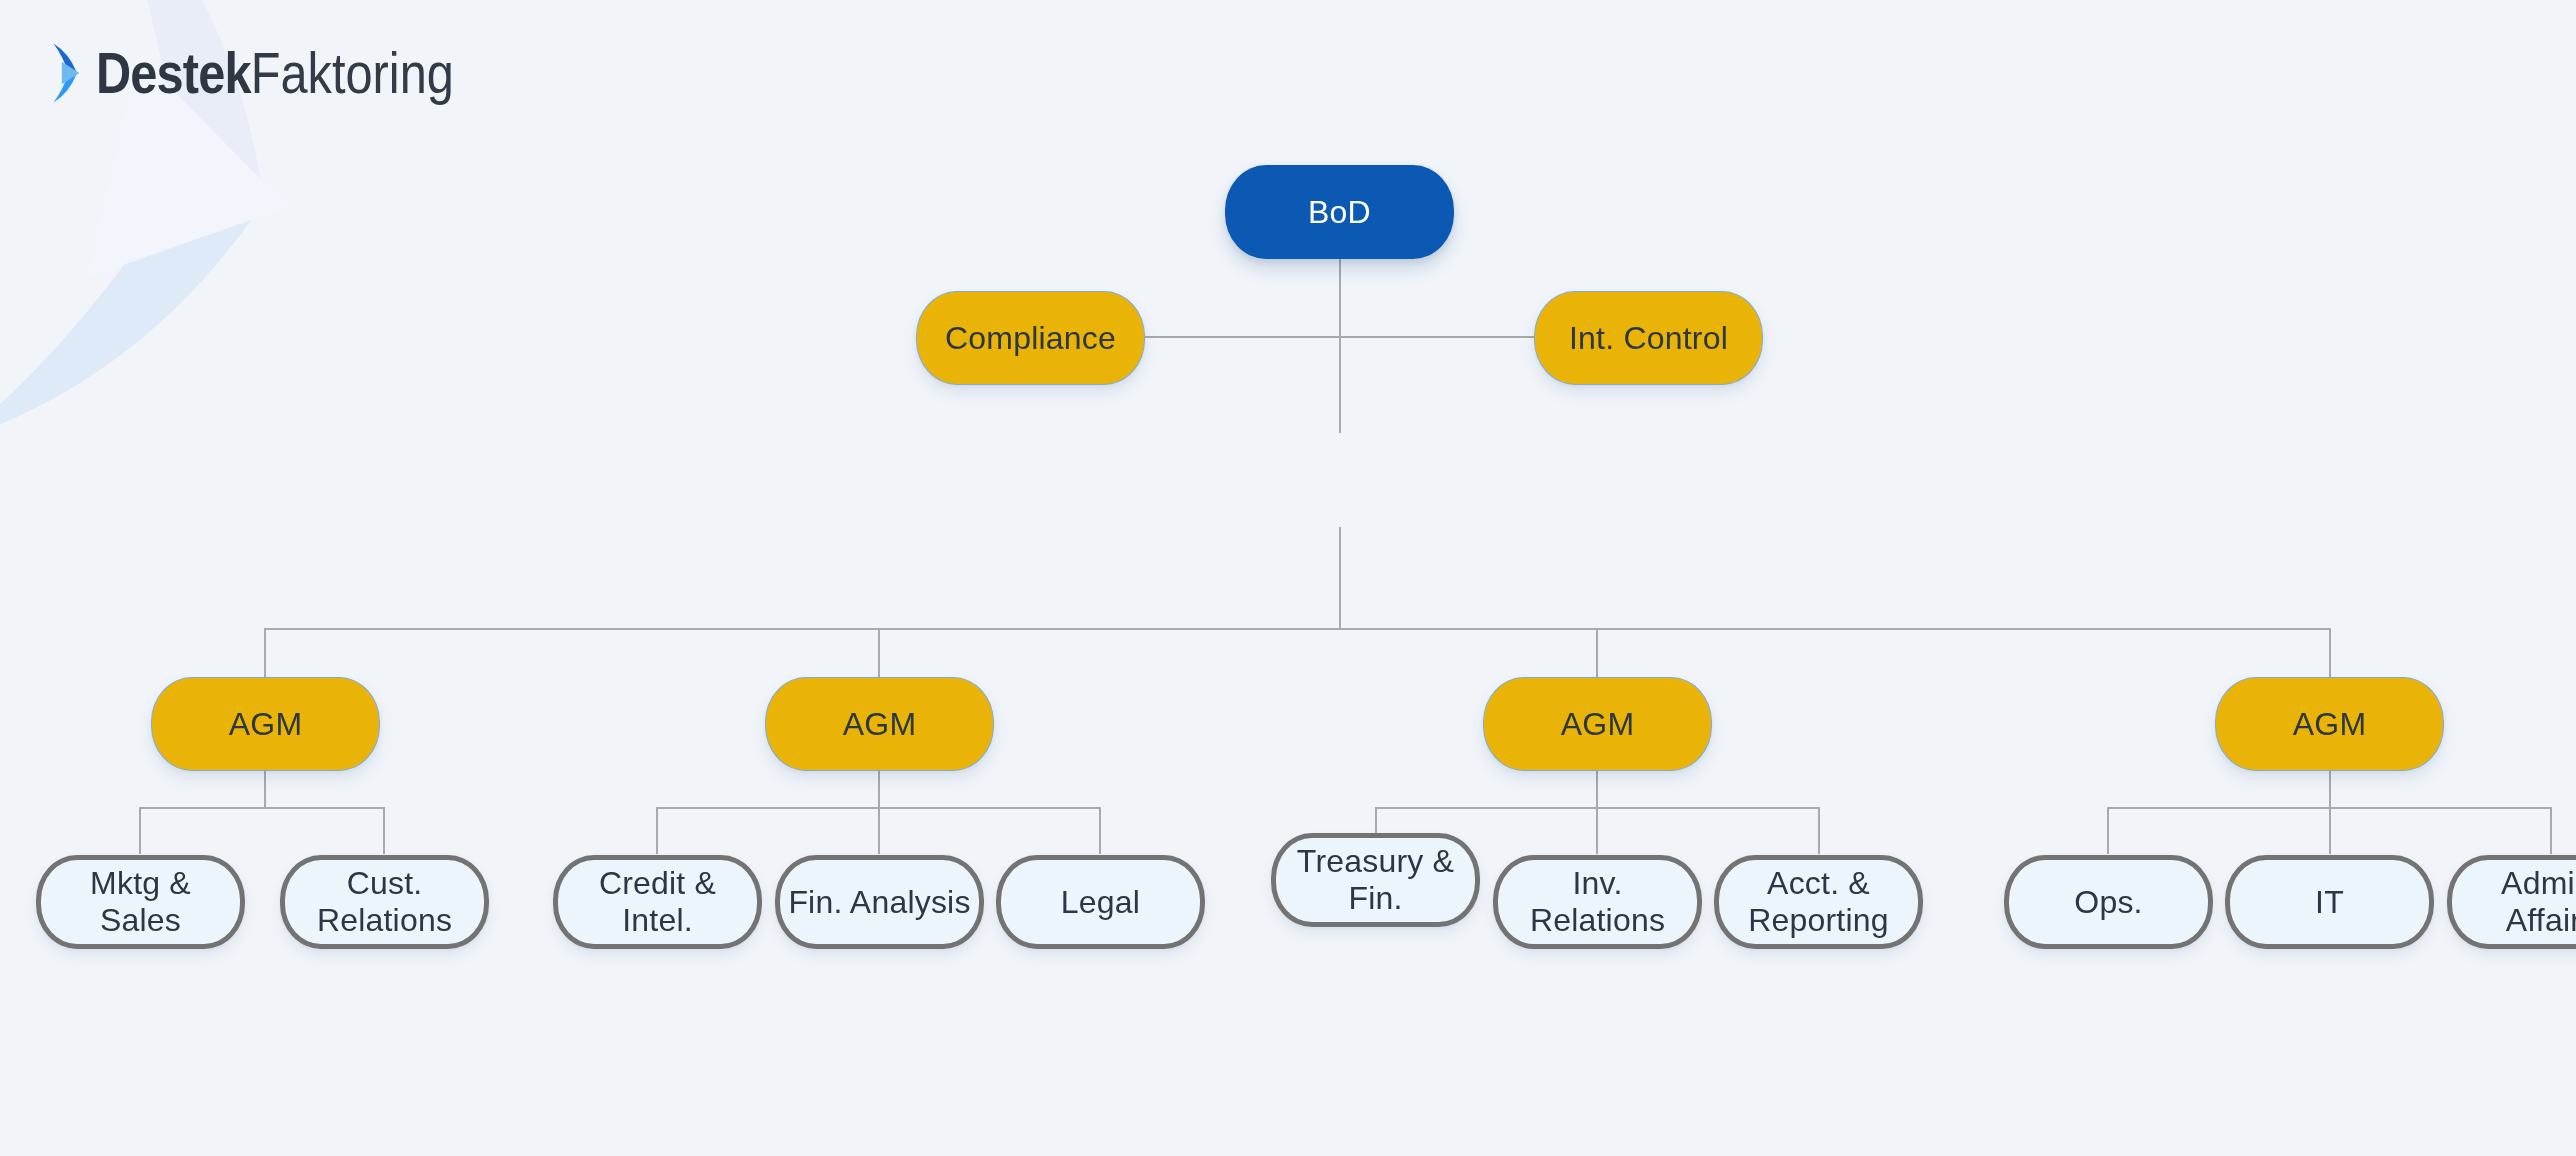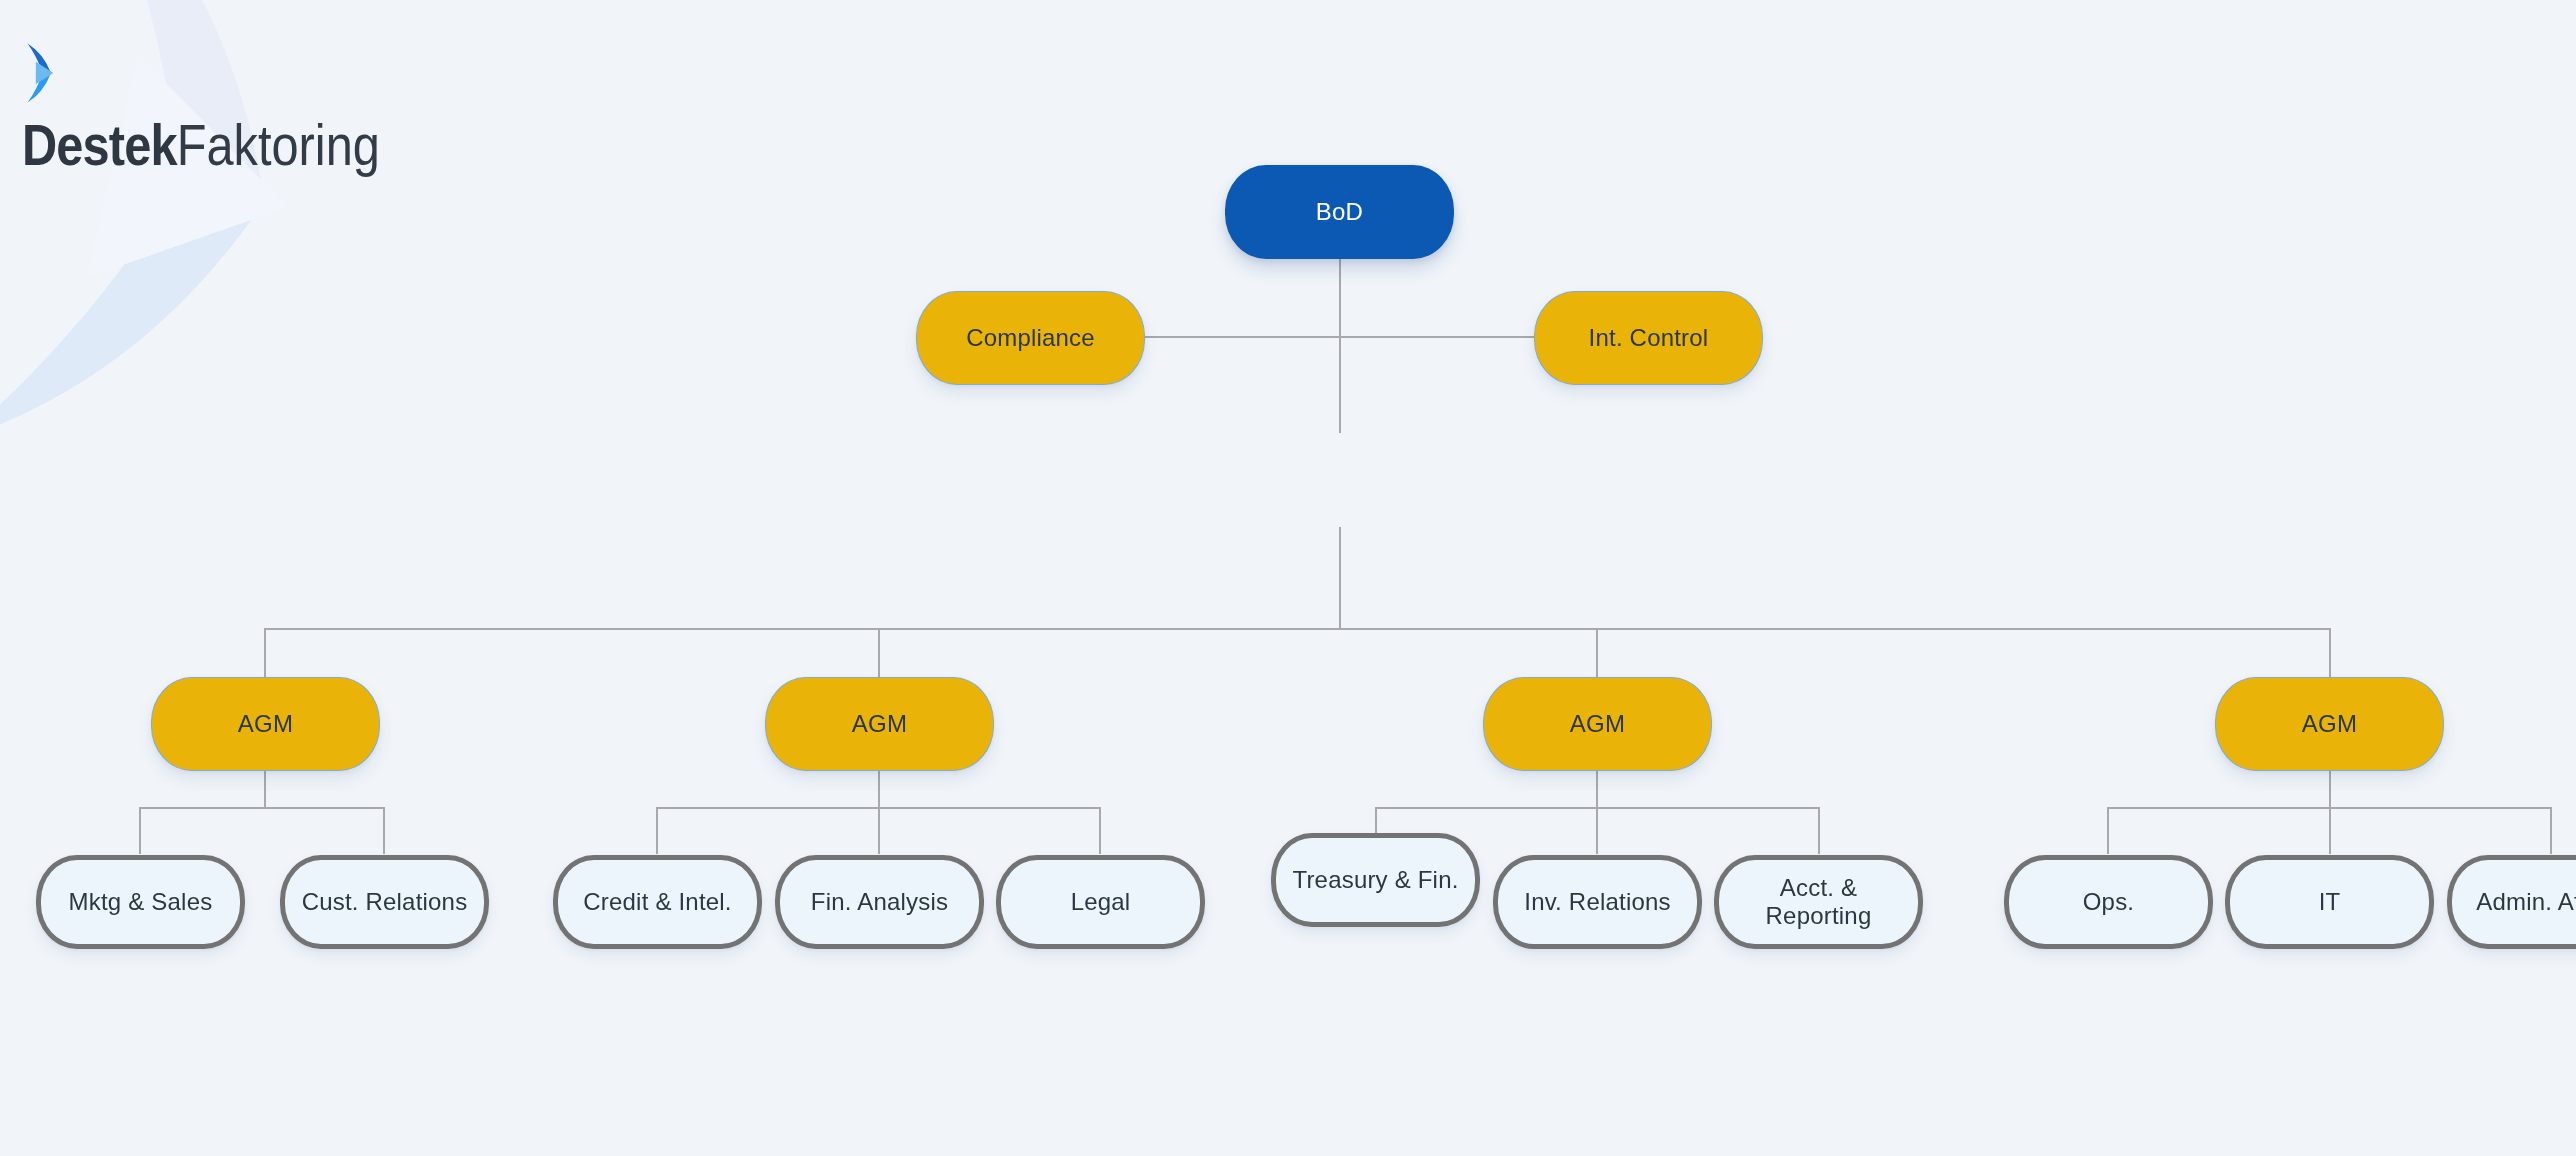--- a/index.html
+++ b/index.html
@@ -6,34 +6,34 @@
   .page{
     position:relative;width:2675px;height:1156px;overflow:hidden;
     background:#F1F5FA;font-family:"Liberation Sans",sans-serif;
   }
   
   .watermark{
     position:absolute;left:-31px;top:-129px;width:361px;height:608px;
     transform:rotate(13deg);transform-origin:50% 50%;z-index:0;
   }
   
-  .brand{position:absolute;left:22px;top:43px;display:flex;gap:13.4px;z-index:2;flex-direction:column;}
+  .brand{position:absolute;left:48px;top:43px;display:flex;align-items:center;gap:13.4px;z-index:2;}
   .brand-icon{width:35px;height:60px;flex:0 0 auto;}
   .brand-text{font-size:58px;line-height:1;color:#2E3742;letter-spacing:-1px;
     transform:scaleX(.84);transform-origin:left center;white-space:nowrap;}
   .brand-text .bold{font-weight:700;}
   .brand-text .light{font-weight:400;letter-spacing:0;color:#333B47;}
   
   #chart{position:absolute;inset:0;z-index:1;}
   .line{position:absolute;background:#A7A9AC;z-index:1;}
   .node{
     position:absolute;display:flex;align-items:center;justify-content:center;
     box-sizing:border-box;border-radius:41px / 45px;z-index:2;text-align:center;
   }
-  .node .node-label{font-size:24px;letter-spacing:0.2px;line-height:1.15;padding:0 7.2px;}
+  .node .node-label{font-size:32px;letter-spacing:0.2px;line-height:1.15;padding:0 7.2px;}
   .node.dark{
     background:#0B59B3;color:#FFFFFF;
     box-shadow:0 10.3px 17.5px rgba(21,60,119,.16),0 3.1px 6.2px rgba(21,60,119,.10);
   }
   .node.mid{
     background:#eab308;border:1px solid #7CACDE;color:#2B3744;
     box-shadow:0 8.2px 15.5px rgba(30,64,120,.10),0 2.1px 4.1px rgba(30,64,120,.06);
   }
   .node.leaf{
     background:#ECF5FB;border:5px solid #737373;color:#2B3744;

